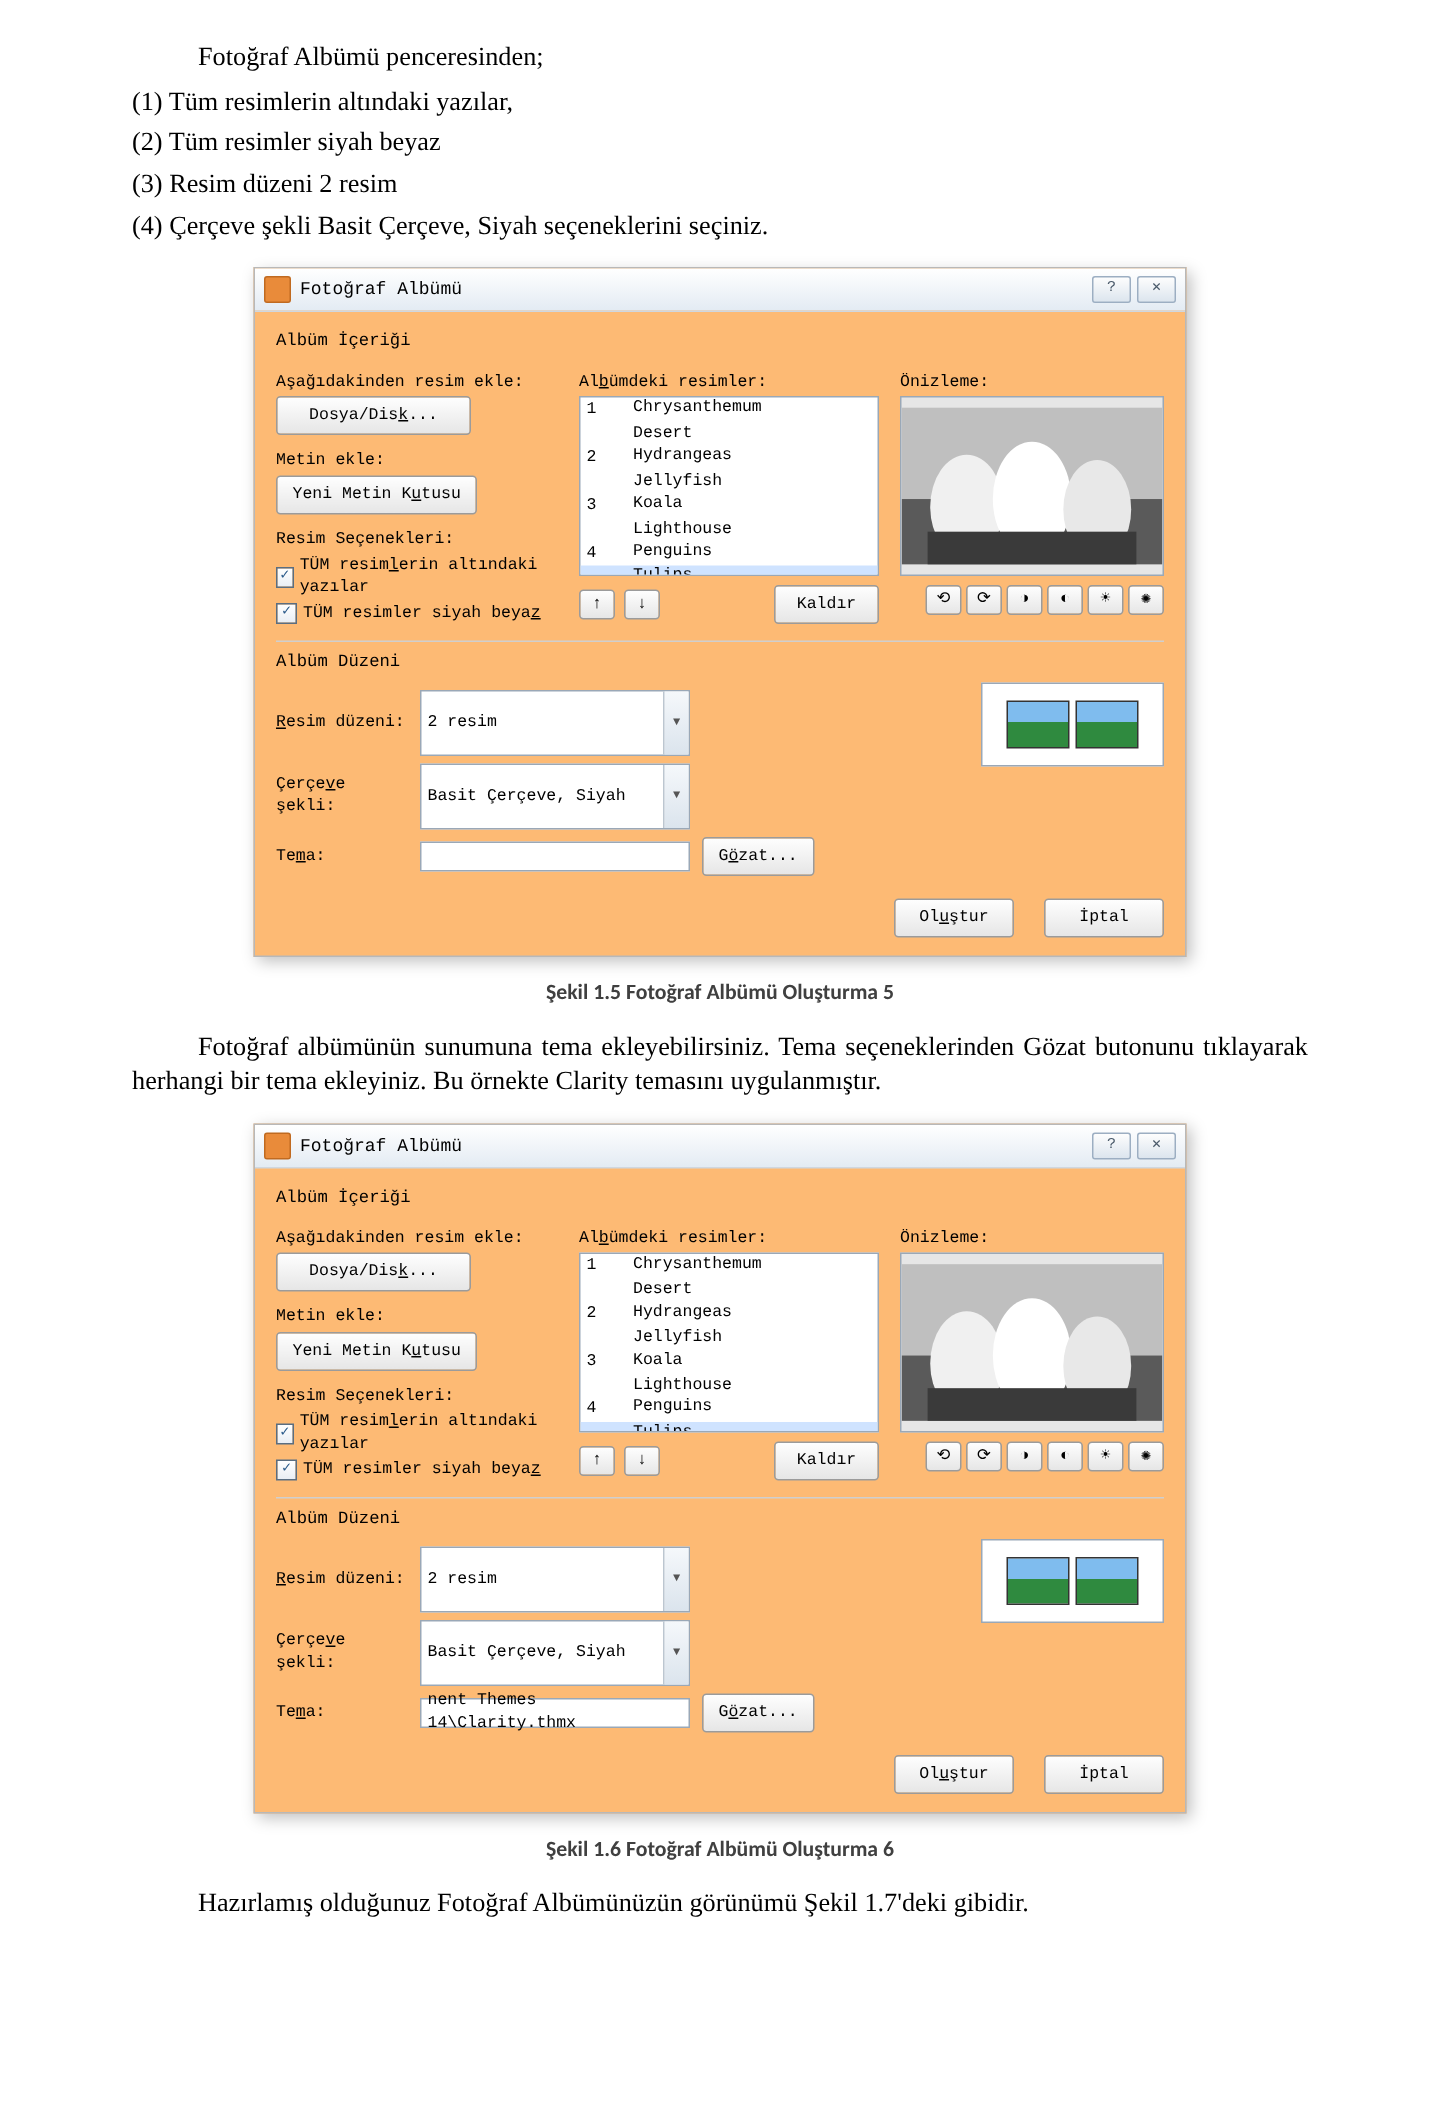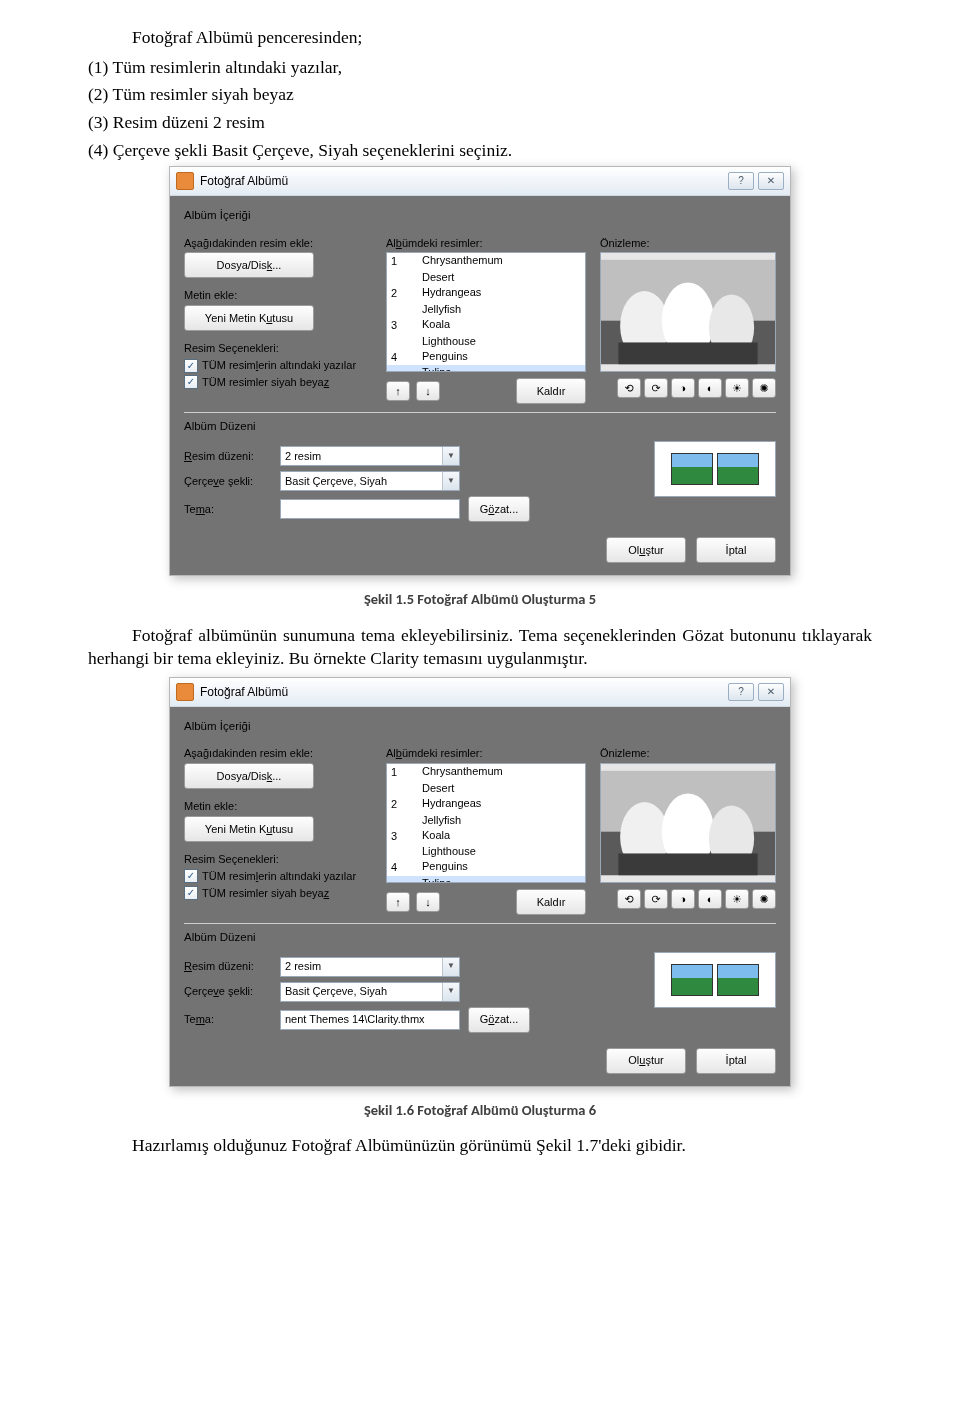--- a/index.html
+++ b/index.html
@@ -21,25 +21,25 @@
     font-family:"Segoe UI","Calibri",sans-serif;
     font-size:14.5px;
     margin:14px 0 14px 0;
     font-weight:600;
   }
   .justify{text-align:justify;margin:6px 0;}
 
   
   .dialog{
     width:620px;
-    margin:4px auto 10px auto;
-    font-family:Liberation Sans, sans-serif;
+    margin:16px auto 10px auto;
+    font-family:Liberation Mono, monospace;
     font-size:11.5px;
     color:#000;
-    background:#737373;
+    background:#fdba74;
     border:1px solid #b8b8b8;
     box-shadow:3px 3px 10px rgba(0,0,0,.25);
   }
   .titlebar{
     height:28px;
     background:linear-gradient(#fff,#e3ebf3);
     border-bottom:1px solid #cfd7e0;
     display:flex;
     align-items:center;
     padding:0 6px;
@@ -108,21 +108,21 @@
     background:#e6e6e6;
     overflow:hidden;
   }
   .toolrow{display:flex;gap:6px;margin-top:6px;align-items:center;}
   .toolrow .spacer{flex:1}
   .hr{border-top:1px solid #cfcfcf;margin:8px 0 6px 0;}
   .formrow{display:flex;align-items:center;gap:8px;margin:5px 0;}
   .formrow label{width:88px;}
   .combo{
     border:1px solid #9aa8b7;height:18px;width:170px;
-    display:flex;align-items:center;padding:0 4px;
+    display:flex;align-items:center;padding:12px 4px;
     background:#fff;font-size:11px;position:relative;
   }
   .combo .arrow{
     position:absolute;right:0;top:0;bottom:0;width:16px;
     border-left:1px solid #bcc6d0;
     display:flex;align-items:center;justify-content:center;
     background:linear-gradient(#f5f8fb,#dbe4ed);
     font-size:8px;color:#555;
   }
   .themeinput{
@@ -134,21 +134,21 @@
     border:1px solid #9aa8b7;background:#fff;
     width:120px;height:54px;
     display:flex;align-items:center;justify-content:center;gap:4px;
   }
   .thumb{
     width:40px;height:30px;
     border:1px solid #333;
     background:linear-gradient(#7fbcee 45%,#2f8a3f 45%);
   }
   .footer{
-    display:flex;justify-content:flex-end;gap:10px;
+    display:flex;justify-content:flex-end;gap:20px;
     margin-top:10px;
   }
   
   .preview svg{width:100%;height:100%;display:block;}
 </style>
 </head>
 <body>
 
 <p class="indent">Fotoğraf Albümü penceresinden;</p>
 <p class="list-line">(1) Tüm resimlerin altındaki yazılar,</p>

